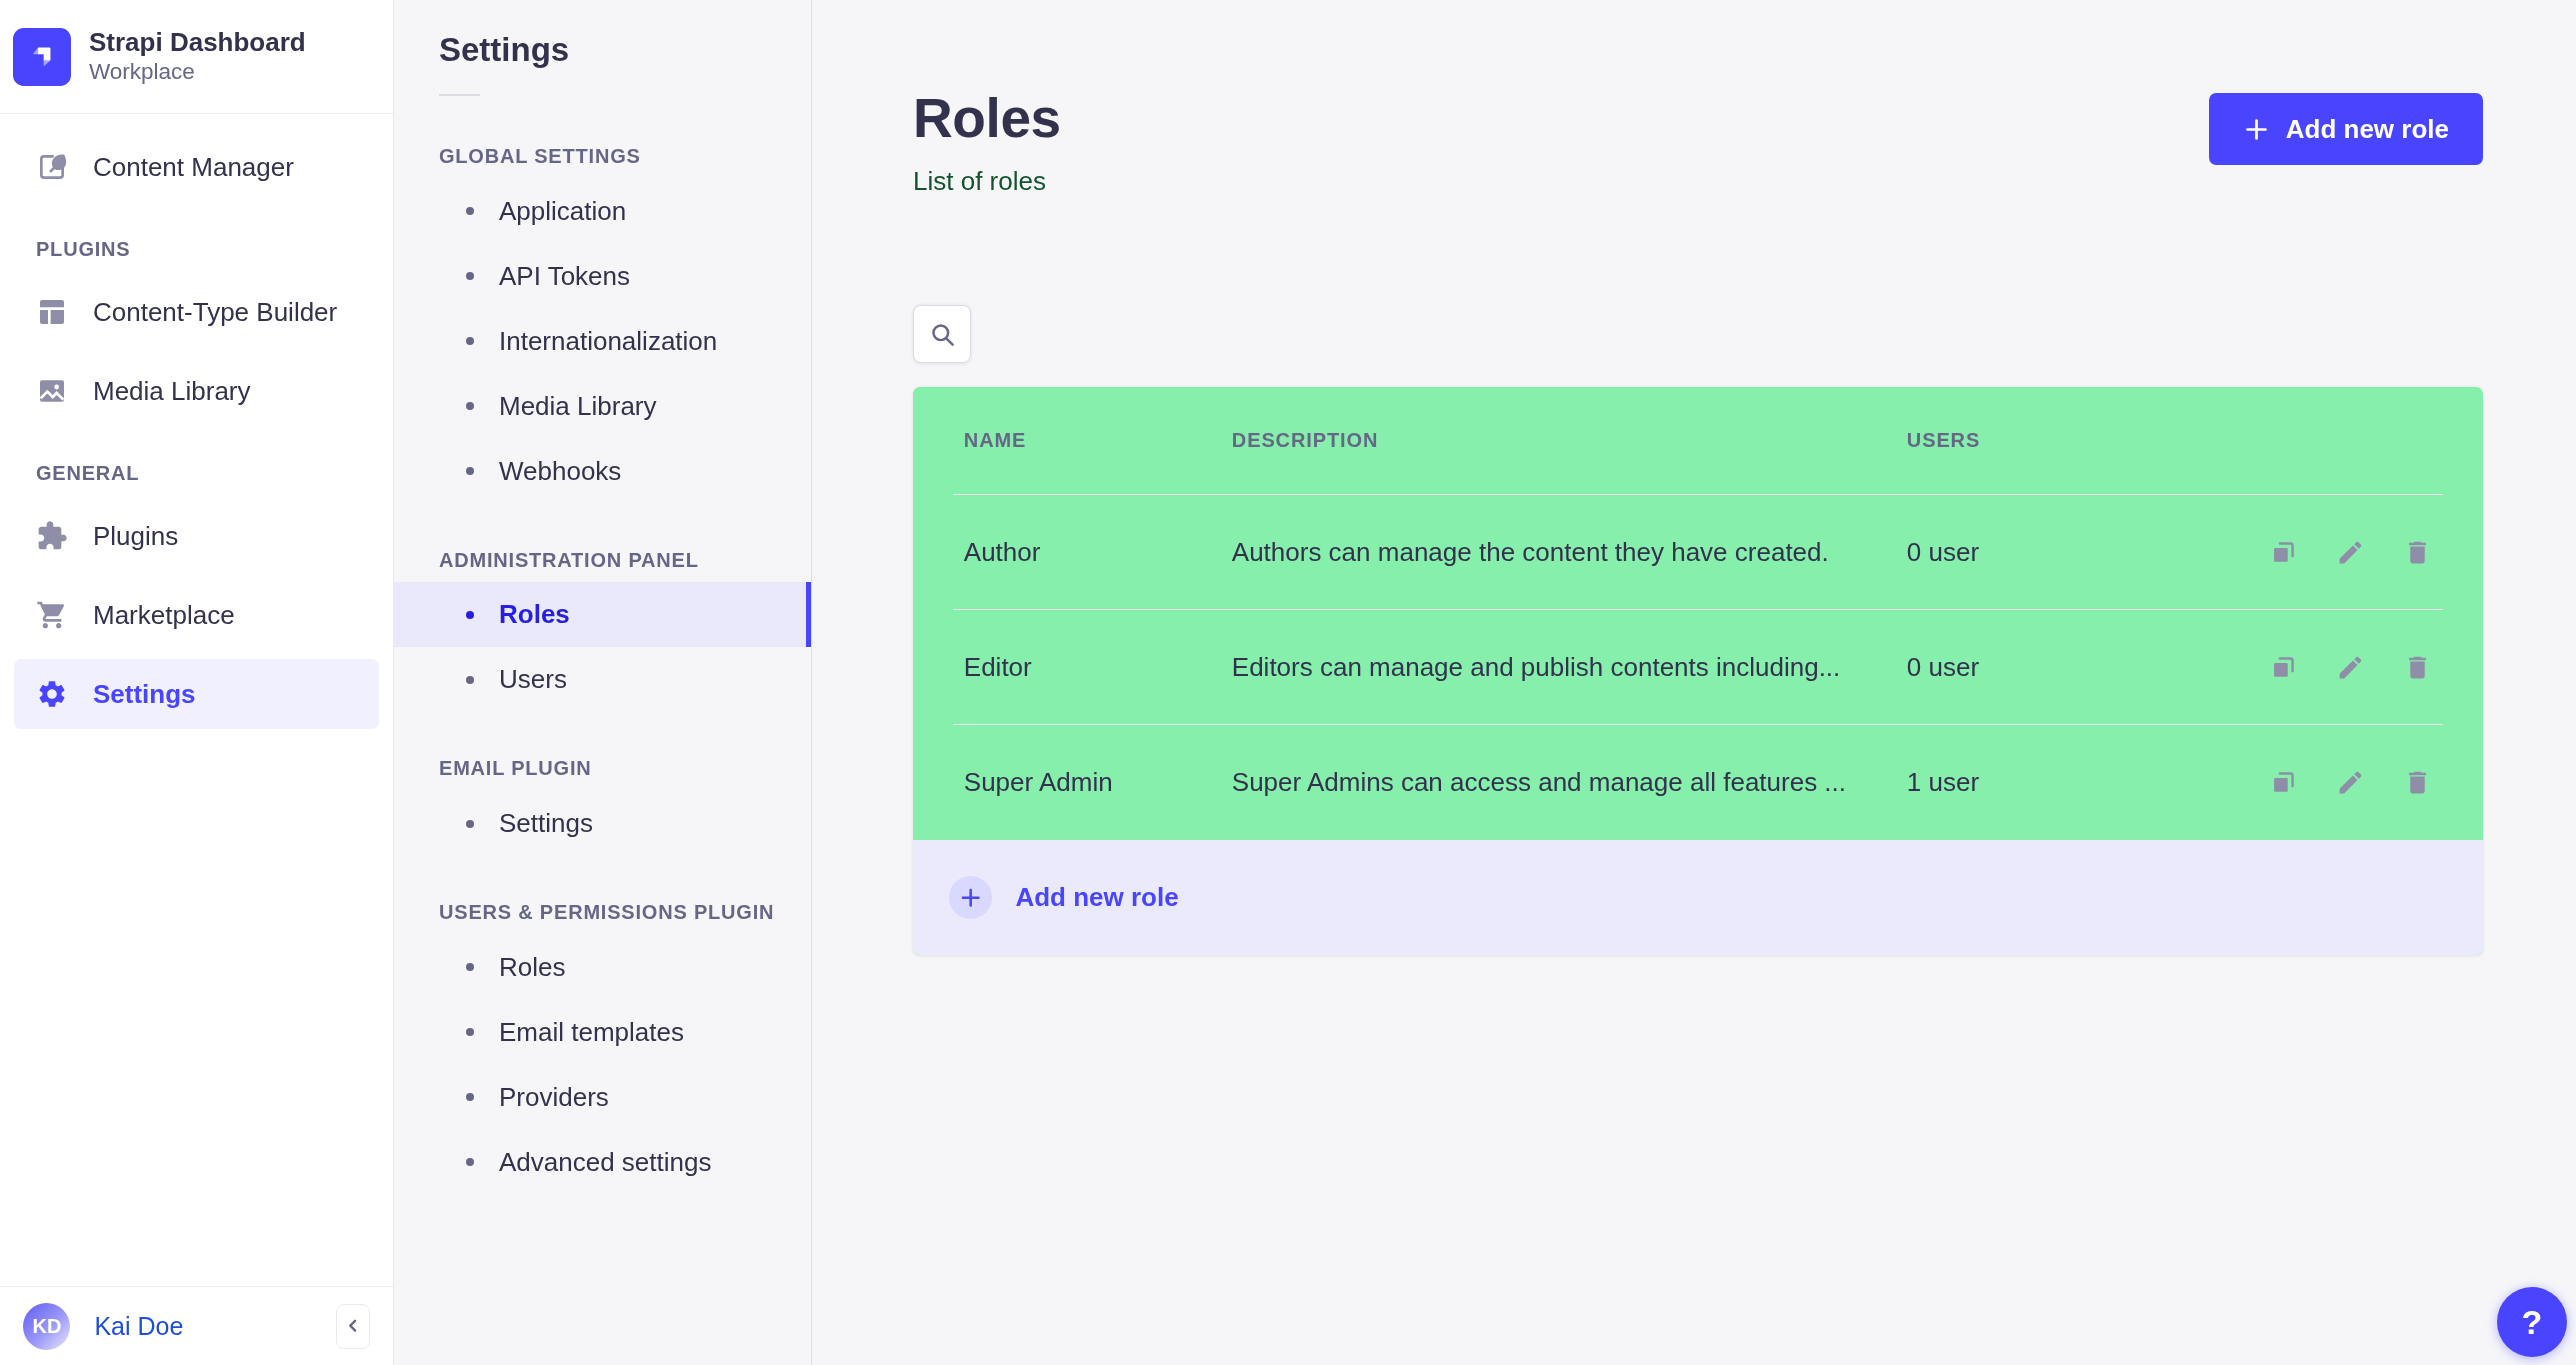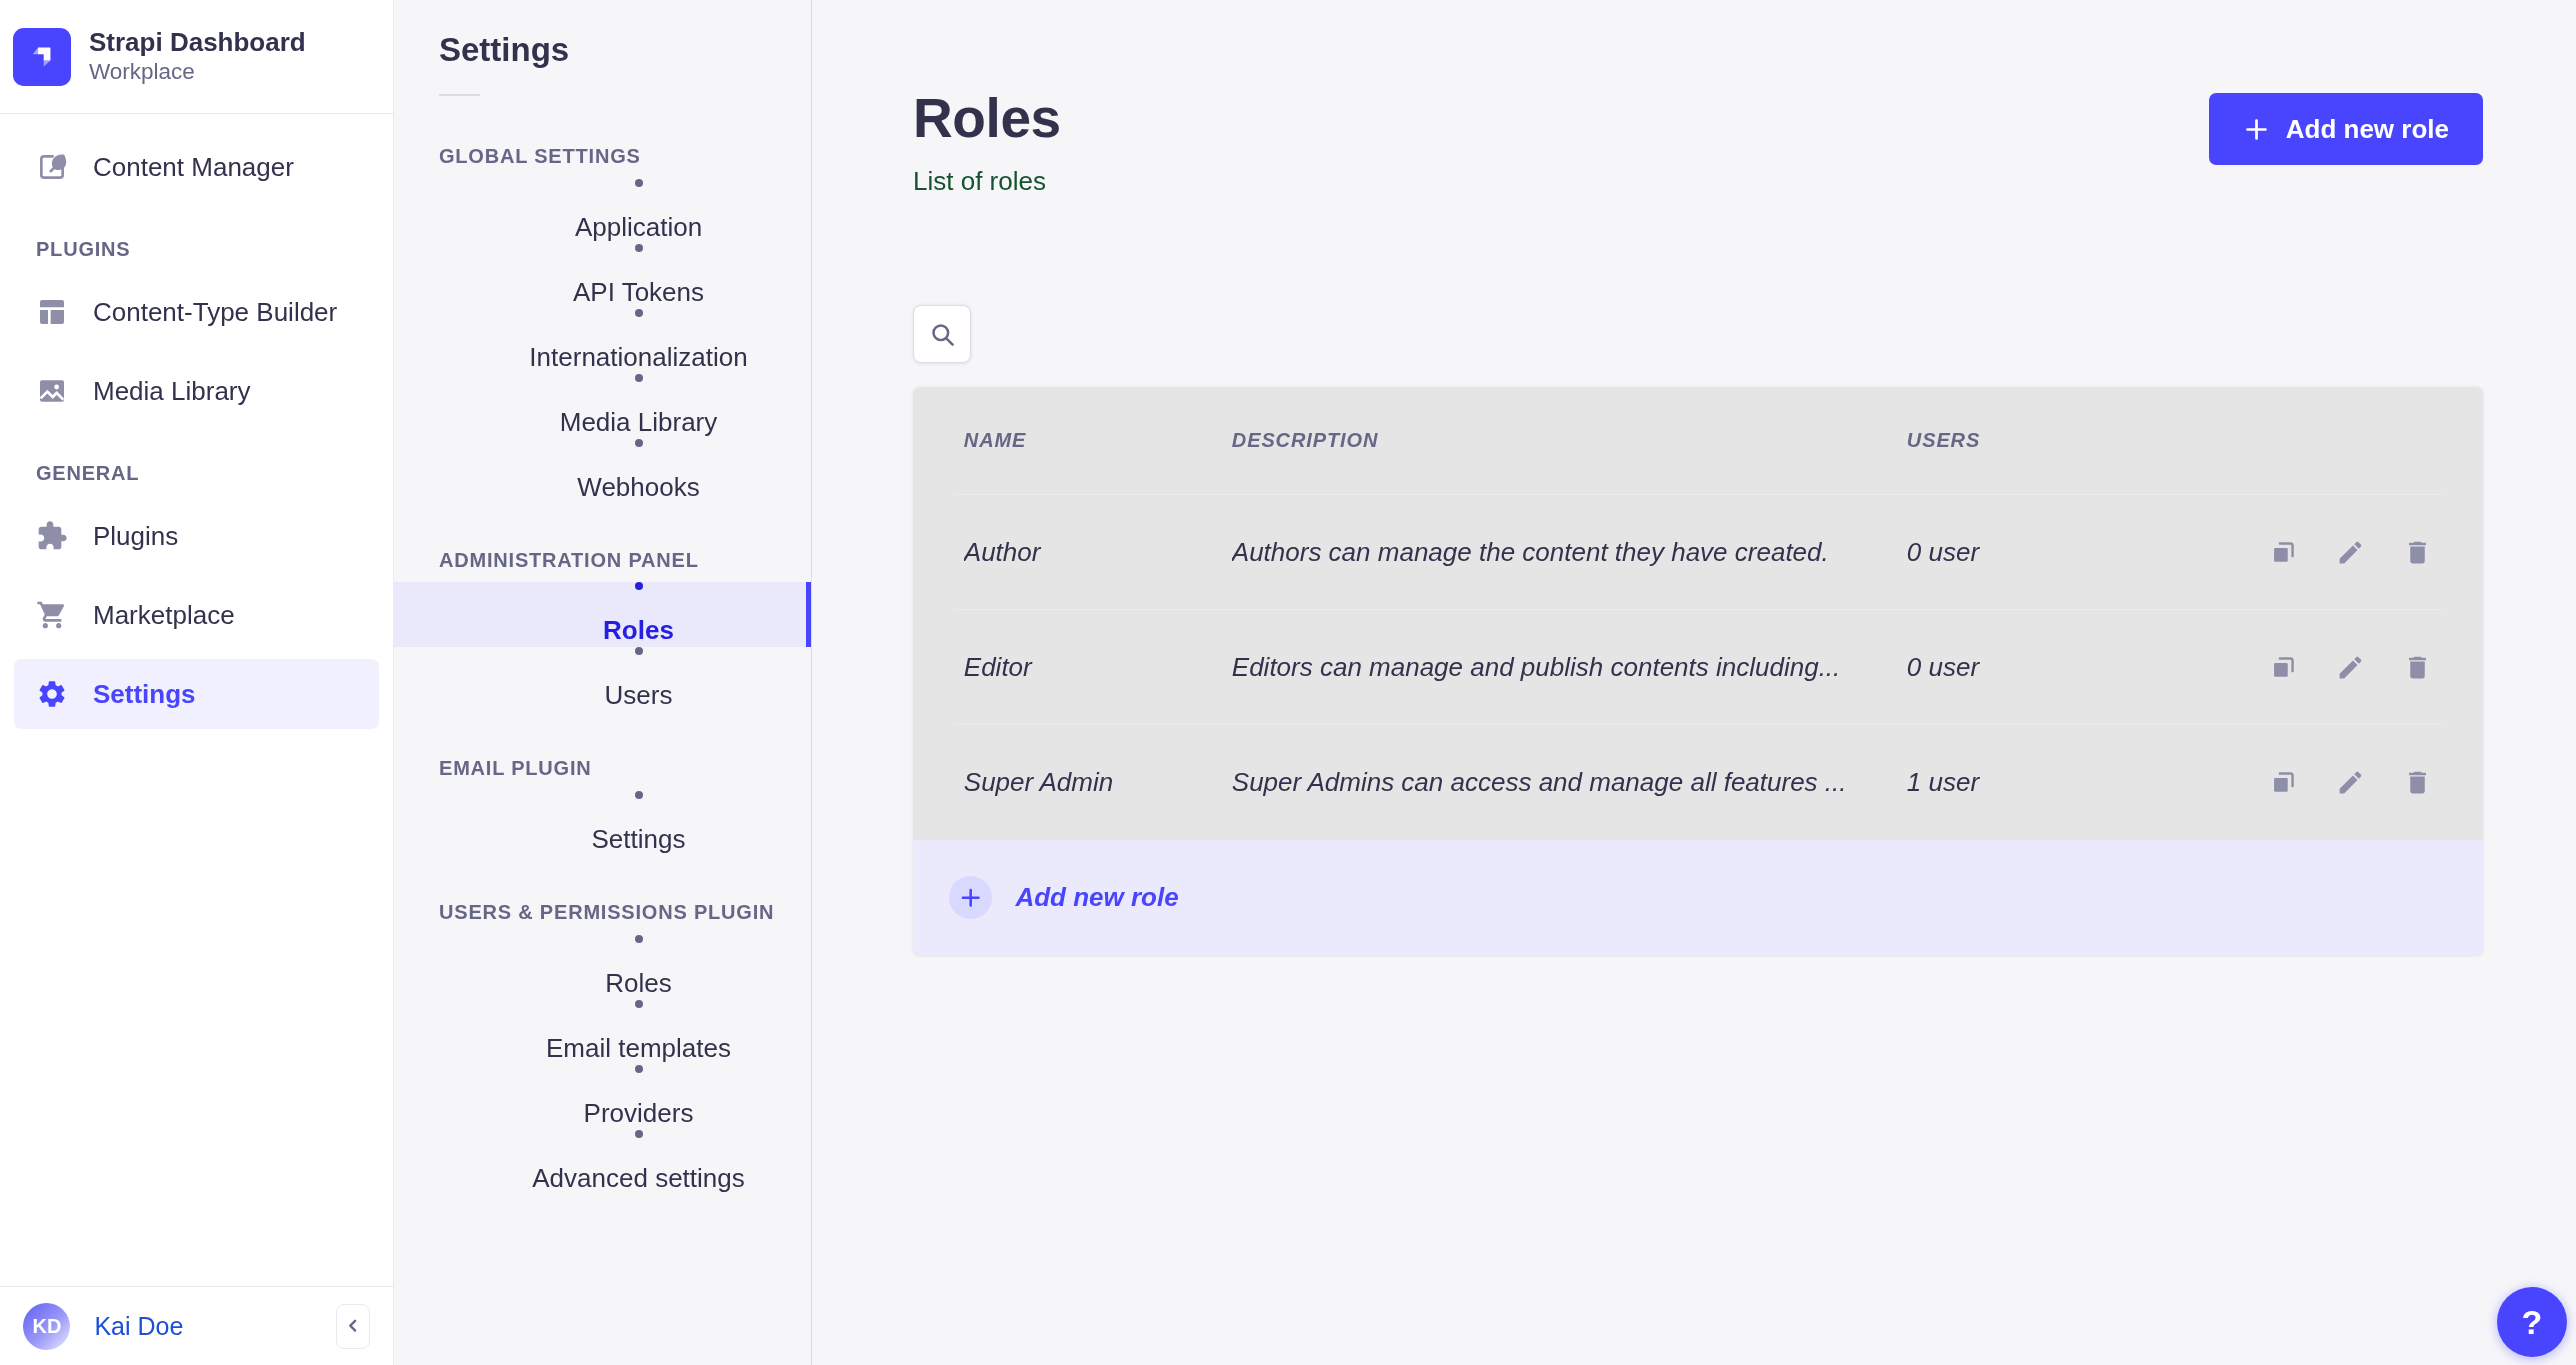--- a/index.html
+++ b/index.html
@@ -23,35 +23,35 @@
   .avatar { width:47px; height:47px; border-radius:50%; background:linear-gradient(135deg,#5f5cf2 0%,#9b99f8 55%,#eceafe 100%); color:#fff; font-weight:700; font-size:20px; display:flex; align-items:center; justify-content:center; flex:none; }
   .user-name { font-size:25px; color:#1d4ed8; flex:1; }
   .collapse-btn { width:34px; height:45px; border:0.9px solid #eaeaef; border-radius:8px; background:#fff; display:flex; align-items:center; justify-content:center; color:#666687; cursor:pointer; }
 
   
   .subnav { width:418px; min-width:418px; background:#f6f6f9; border-right:0.9px solid #dcdce4; padding-top:31px; }
   .subnav-title { font-size:33px; font-weight:700; color:#32324d; padding-left:45px; }
   .subnav-divider { width:41px; height:1.8px; background:#dcdce4; margin:25px 0 0 45px; }
   .sn-group-label { font-size:20px; font-weight:700; color:#666687; letter-spacing:0.8px; padding-left:45px; margin:45px 0 10.8px; }
   .sn-group-label.first { margin-top:49px; }
-  .sn-item { display:flex; align-items:center; gap:25px; height:65px; padding-left:72px; font-size:26px; font-weight:500; color:#32324d; position:relative; cursor:pointer;flex-direction:column; }
+  .sn-item { display:flex; align-items:center; gap:25px; height:65px; padding-left:72px; font-size:26px; font-weight:500; color:#32324d; position:relative; cursor:pointer; }
   .bullet { width:8px; height:8px; border-radius:50%; background:#666687; flex:none; }
   .sn-item.active { background:#e9e9fb; color:#271fe0; font-weight:600; }
   .sn-item.active .bullet { background:#271fe0; }
   .sn-item.active::after { content:""; position:absolute; right:0; top:0; bottom:0; width:5.4px; background:#4945ff; }
 
   
   .main { flex:1; background:#f6f6f9; padding:0 93px 0 101px; }
   .page-header { display:flex; justify-content:space-between; align-items:flex-start; margin-top:86px; }
   .page-title { font-size:55px; font-weight:700; color:#32324d; letter-spacing:-0.4px; }
   .page-sub { font-size:26px; color:#14532d; margin-top:16px; }
   .btn-primary { display:flex; align-items:center; gap:16px; background:#4945ff; color:#fff; font-family:inherit; font-size:26px; font-weight:700; height:72px; padding:0 34px; border:none; border-radius:7.2px; margin-top:7.2px; cursor:pointer; }
   .search-btn { margin-top:108px; width:58px; height:58px; background:#fff; border:0.9px solid #dcdce4; border-radius:8px; display:flex; align-items:center; justify-content:center; color:#666687; box-shadow:0 0.9px 3.6px rgba(33,33,52,.1); cursor:pointer; }
 
-  .card { margin-top:24px; background:#e5e5e5; border-radius:7.2px; box-shadow:0 0.9px 3.6px rgba(33,33,52,.1);font-style:italic; }
+  .card { margin-top:24px; background:#86efac; border-radius:7.2px; box-shadow:0 0.9px 3.6px rgba(33,33,52,.1); }
   .t-grid { display:grid; grid-template-columns:268px 675px 1fr auto; align-items:center; margin:0 40px; padding:0 10.8px; }
   .t-head { height:108px; border-bottom:0.9px solid #eaeaef; }
   .t-head .th { font-size:20px; font-weight:700; color:#666687; letter-spacing:0.9px; }
   .t-body .t-row { height:115px; cursor:pointer; }
   .t-body .t-row:not(:last-child) { border-bottom:0.9px solid #eaeaef; }
   .cell { font-size:26px; color:#32324d; white-space:nowrap; overflow:hidden; }
   .actions { display:flex; align-items:center; gap:38px; }
   .action-btn { width:29px; height:29px; border:none; background:none; padding:0; color:#8e8ea9; display:flex; cursor:pointer; }
   .card-footer { height:115px; background:#eaeafc; border-radius:0 0 7.2px 7.2px; display:flex; align-items:center; gap:23.4px; padding-left:36px; cursor:pointer; }
   .plus-circle { width:43px; height:43px; border-radius:50%; background:#d9d8ff; color:#4945ff; display:flex; align-items:center; justify-content:center; flex:none; }

